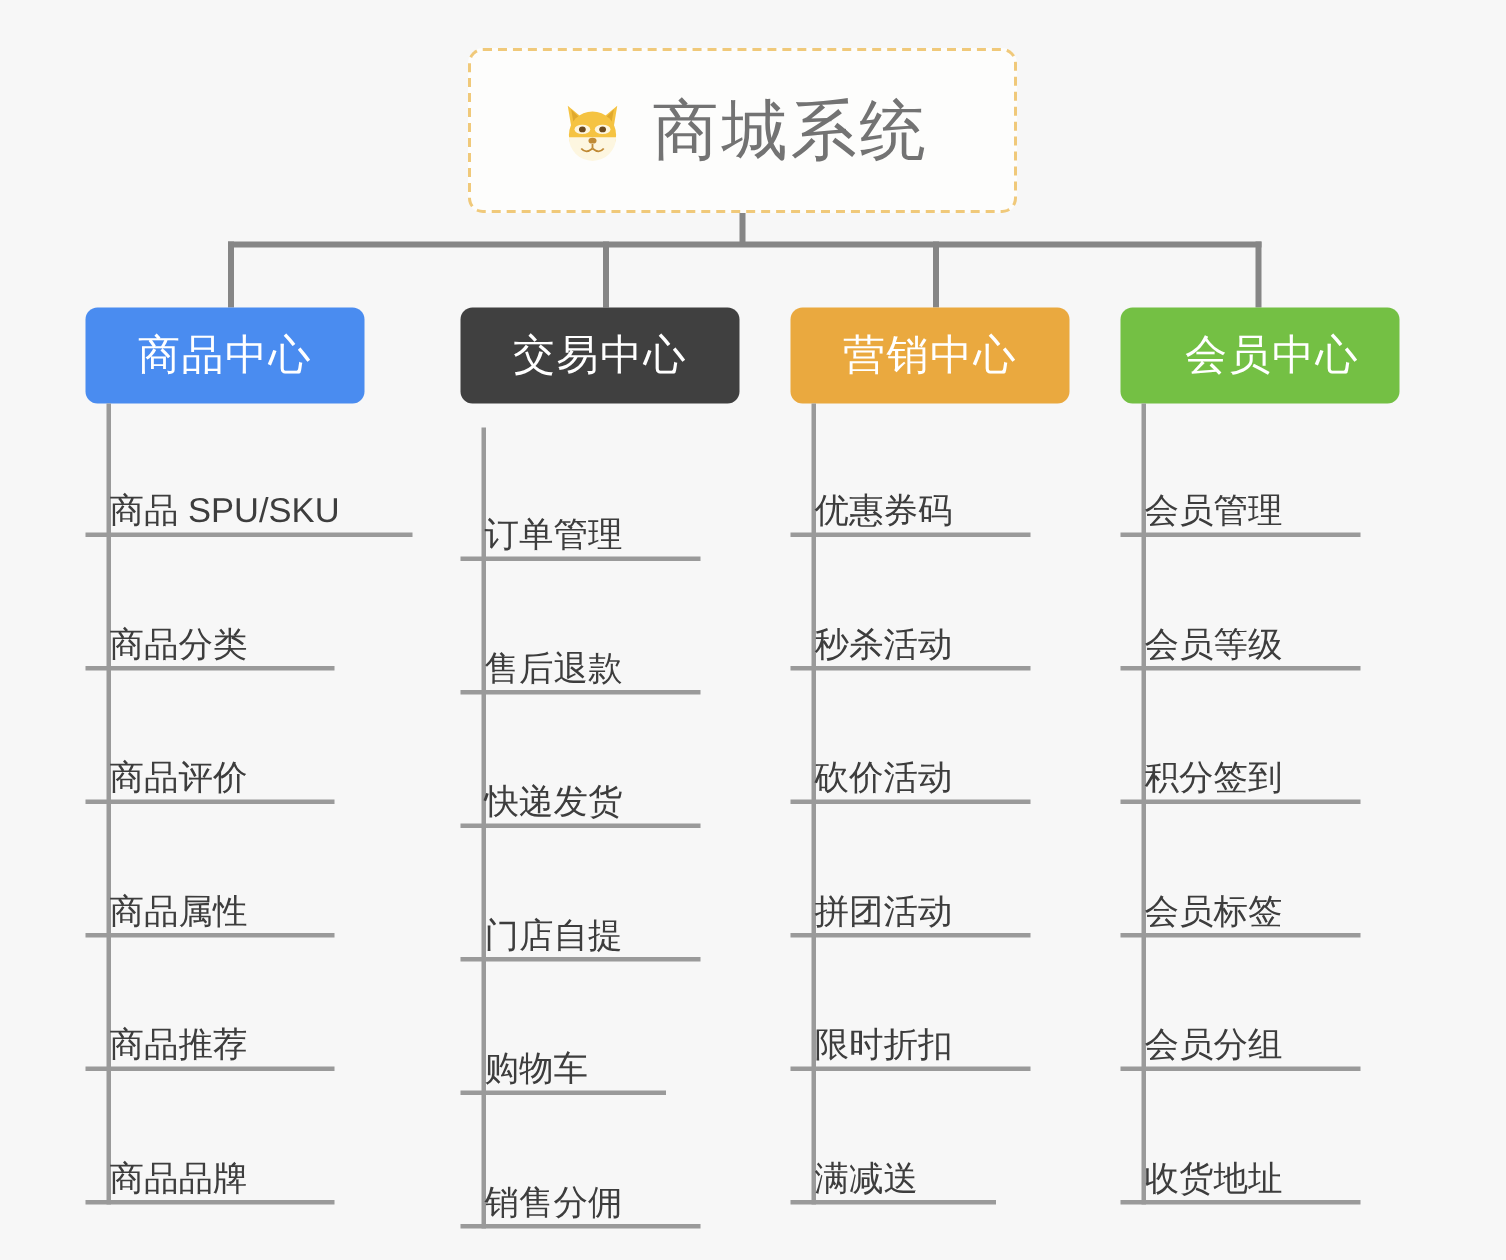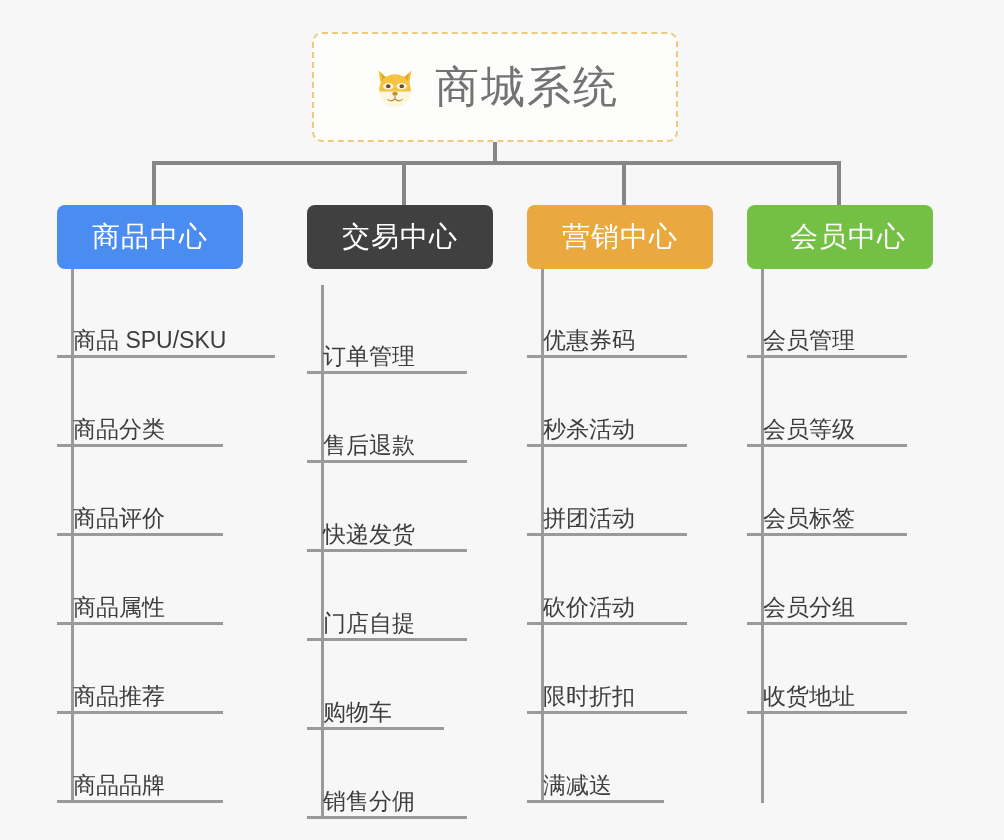--- a/index.html
+++ b/index.html
@@ -237,25 +237,25 @@
       <div class="spine" style="left:14px; height:534px;"></div>
       <div class="leaf">
         <span class="leaf-label">优惠券码</span>
         <span class="leaf-underline" style="width:160px;"></span>
       </div>
       <div class="leaf">
         <span class="leaf-label">秒杀活动</span>
         <span class="leaf-underline" style="width:160px;"></span>
       </div>
       <div class="leaf">
+        <span class="leaf-label">砍价活动</span>
+        <span class="leaf-underline" style="width:160px;"></span>
+      </div>
+      <div class="leaf">
         <span class="leaf-label">拼团活动</span>
-        <span class="leaf-underline" style="width:160px;"></span>
-      </div>
-      <div class="leaf">
-        <span class="leaf-label">砍价活动</span>
         <span class="leaf-underline" style="width:160px;"></span>
       </div>
       <div class="leaf">
         <span class="leaf-label">限时折扣</span>
         <span class="leaf-underline" style="width:160px;"></span>
       </div>
       <div class="leaf">
         <span class="leaf-label">满减送</span>
         <span class="leaf-underline" style="width:137px;"></span>
       </div>
@@ -270,20 +270,24 @@
       <div class="spine" style="left:14px; height:534px;"></div>
       <div class="leaf">
         <span class="leaf-label">会员管理</span>
         <span class="leaf-underline" style="width:160px;"></span>
       </div>
       <div class="leaf">
         <span class="leaf-label">会员等级</span>
         <span class="leaf-underline" style="width:160px;"></span>
       </div>
       <div class="leaf">
+        <span class="leaf-label">积分签到</span>
+        <span class="leaf-underline" style="width:160px;"></span>
+      </div>
+      <div class="leaf">
         <span class="leaf-label">会员标签</span>
         <span class="leaf-underline" style="width:160px;"></span>
       </div>
       <div class="leaf">
         <span class="leaf-label">会员分组</span>
         <span class="leaf-underline" style="width:160px;"></span>
       </div>
       <div class="leaf">
         <span class="leaf-label">收货地址</span>
         <span class="leaf-underline" style="width:160px;"></span>

